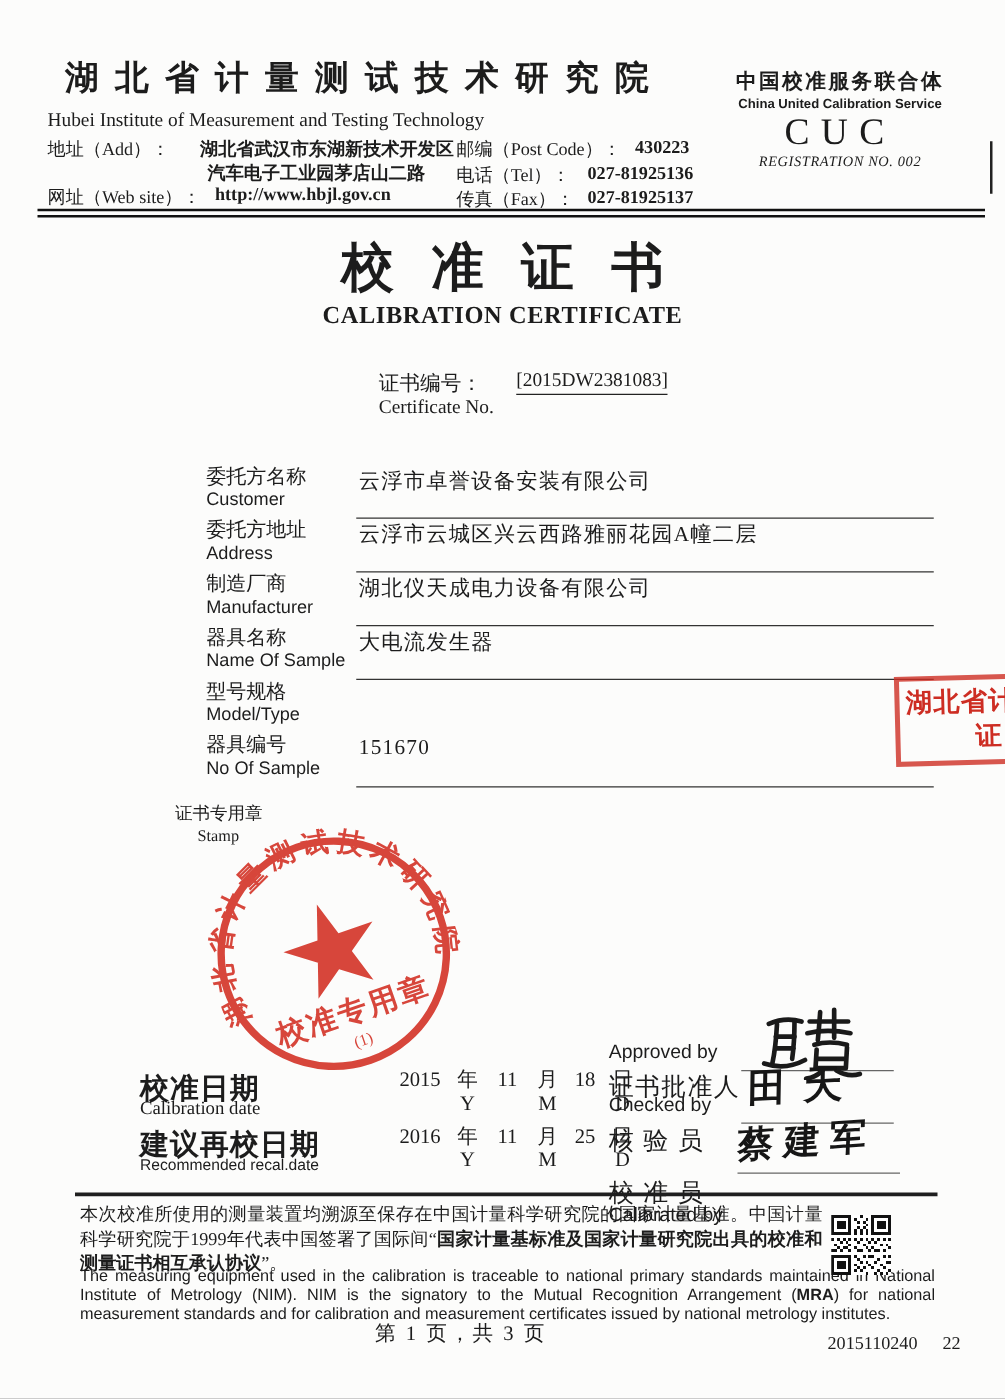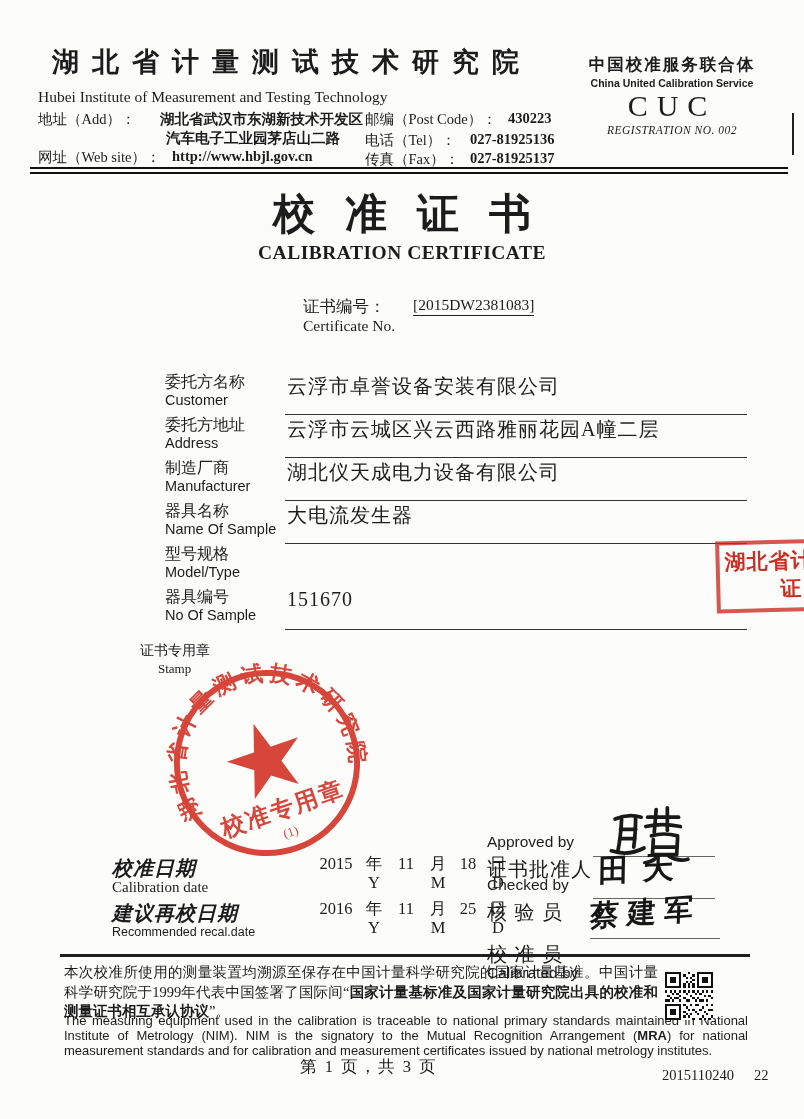--- a/index.html
+++ b/index.html
@@ -25,31 +25,31 @@
   
   .cert-cn{left:303px;top:296px;font-size:16.5px;}
   .cert-no{left:413px;top:296px;font-size:15.5px;border-bottom:1.2px solid #222;padding-bottom:1px;}
   .cert-en{left:303px;top:317px;font-size:15.5px;}
   
   .fields{left:165px;top:372px;width:582px;}
   .frow{display:flex;height:43px;}
   .flab{width:120px;}
   .flab .cn{font-size:16px;font-weight:500;line-height:19px;}
   .flab .en{font-size:14.5px;line-height:18px;white-space:nowrap;}
-  .fval{flex:1;border-bottom:1.5px solid #333;font-size:20px;padding:1px 0 0 2px;letter-spacing:1px;}
+  .fval{flex:1;border-bottom:1.5px solid #333;font-size:17px;padding:1px 0 0 2px;letter-spacing:1px;}
   
   .stampl-cn{left:140px;top:642px;font-size:14px;}
   .stampl-en{left:158px;top:661px;font-size:13px;}
   .round-stamp{left:168px;top:664px;width:198px;height:198px;transform:rotate(-19deg);opacity:0.92;}
   .corner-stamp{left:716px;top:540px;width:110px;height:64px;border:4px solid rgba(205,45,35,.8);
                 transform:rotate(-1.5deg);color:#cd2d23;font-weight:bold;}
   .corner-l1{position:absolute;left:5px;top:3px;font-size:21px;letter-spacing:1px;white-space:nowrap;}
   .corner-l2{position:absolute;left:60px;top:31px;font-size:21px;}
   
-  .d-cn{font-size:20px;font-weight:bold;letter-spacing:1px;font-style:italic;}
+  .d-cn{font-size:23px;font-weight:bold;letter-spacing:1px;}
   .d-en{font-size:15px;}
   .d-en2{font-size:12.5px;}
   .dates-row{display:flex;align-items:flex-start;font-size:16.5px;}
   .dnum{text-align:center;}
   .dunit{display:flex;flex-direction:column;align-items:center;width:30px;line-height:19px;}
   
   .a-cn{font-size:20px;letter-spacing:1px;margin-top:44px;}
   .a-en{font-size:15.5px;}
   .sig-line{border-bottom:1.5px solid #666;}
   .sig{font-weight:600;color:#161616;white-space:nowrap;}

